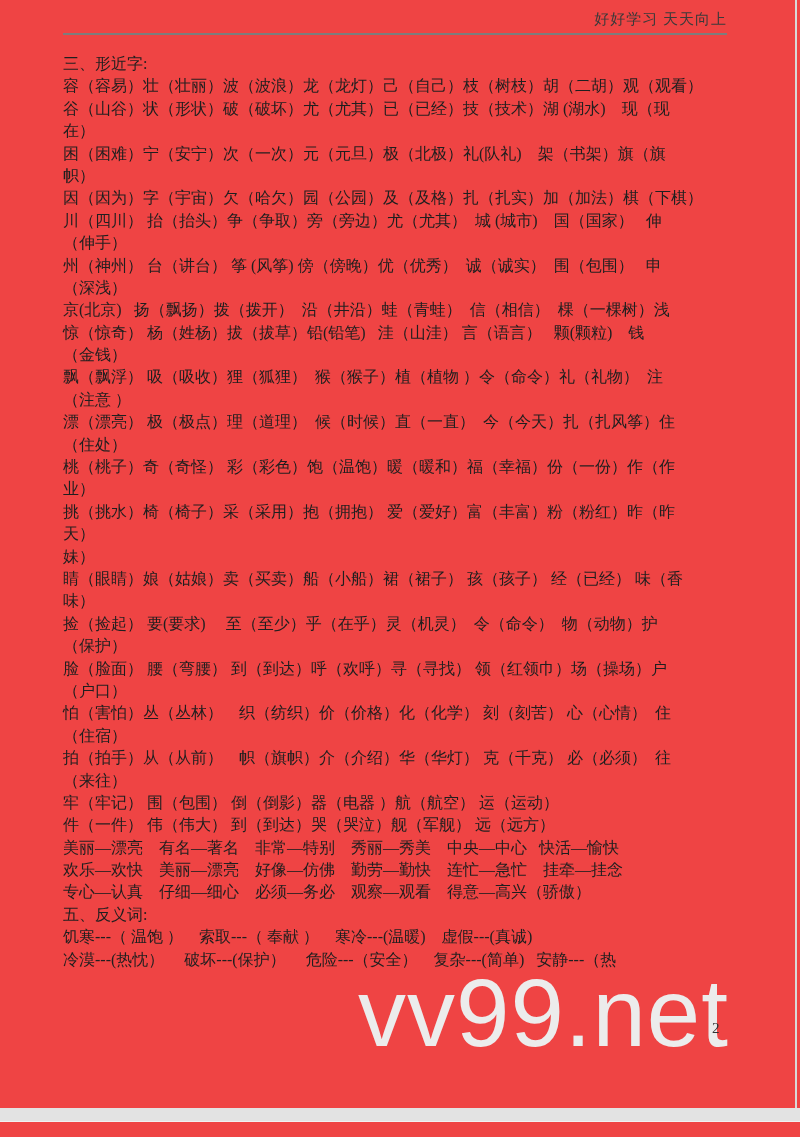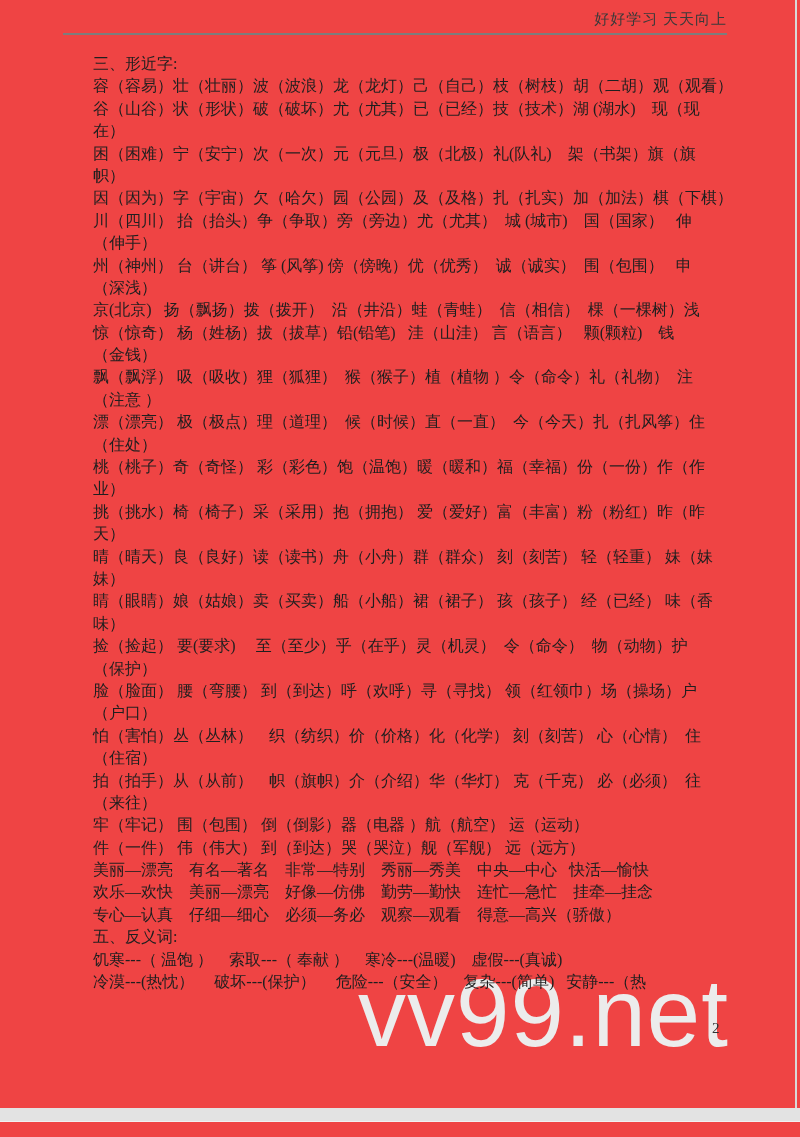--- a/index.html
+++ b/index.html
@@ -35,21 +35,20 @@
   }
   .content {
     position: absolute;
     top: 53px;
     left: 63px;
     width: 664px;
     font-size: 16px;
     line-height: 22.4px;
     color: #1f1f1f;
     z-index: 2;
-    margin-left: 30px;
   }
   .text-line, .section-title {
     white-space: pre;
     height: 22.4px;
   }
   .watermark {
     position: absolute;
     left: 358px;
     top: 958px;
     font-family: "Liberation Sans", "DejaVu Sans", sans-serif;
@@ -113,21 +112,20 @@
       <div class="text-line">惊（惊奇） 杨（姓杨）拔（拔草）铅(铅笔)   洼（山洼） 言（语言）   颗(颗粒)    钱</div>
       <div class="text-line">（金钱）</div>
       <div class="text-line">飘（飘浮） 吸（吸收）狸（狐狸）  猴（猴子）植（植物 ）令（命令）礼（礼物）  注</div>
       <div class="text-line">（注意 ）</div>
       <div class="text-line">漂（漂亮） 极（极点）理（道理）  候（时候）直（一直）  今（今天）扎（扎风筝）住</div>
       <div class="text-line">（住处）</div>
       <div class="text-line">桃（桃子）奇（奇怪） 彩（彩色）饱（温饱）暖（暖和）福（幸福）份（一份）作（作</div>
       <div class="text-line">业）</div>
       <div class="text-line">挑（挑水）椅（椅子）采（采用）抱（拥抱） 爱（爱好）富（丰富）粉（粉红）昨（昨</div>
       <div class="text-line">天）</div>
-      <div class="text-line">晴（晴天）良（良好）读（读书）舟（小舟）群（群众） 刻（刻苦） 轻（轻重） 妹（妹</div>
       <div class="text-line">妹）</div>
       <div class="text-line">睛（眼睛）娘（姑娘）卖（买卖）船（小船）裙（裙子） 孩（孩子） 经（已经） 味（香</div>
       <div class="text-line">味）</div>
       <div class="text-line">捡（捡起） 要(要求)     至（至少）乎（在乎）灵（机灵）  令（命令）  物（动物）护</div>
       <div class="text-line">（保护）</div>
       <div class="text-line">脸（脸面） 腰（弯腰） 到（到达）呼（欢呼）寻（寻找） 领（红领巾）场（操场）户</div>
       <div class="text-line">（户口）</div>
       <div class="text-line">怕（害怕）丛（丛林）    织（纺织）价（价格）化（化学） 刻（刻苦） 心（心情）  住</div>
       <div class="text-line">（住宿）</div>
       <div class="text-line">拍（拍手）从（从前）    帜（旗帜）介（介绍）华（华灯） 克（千克） 必（必须）  往</div>

